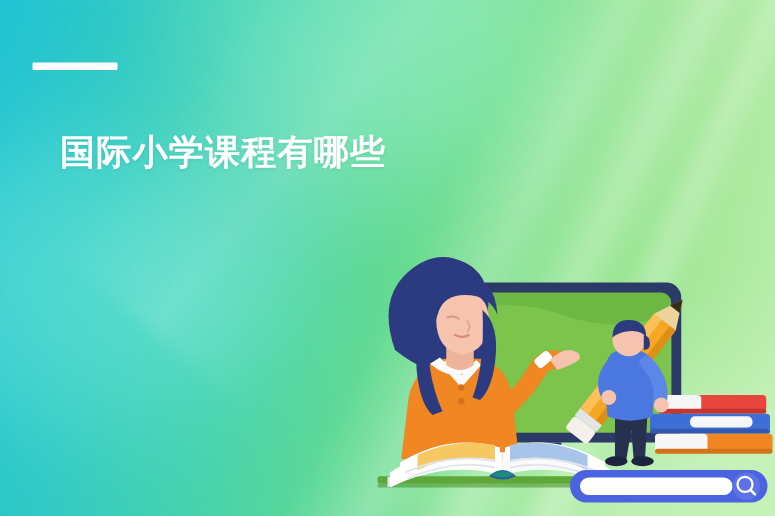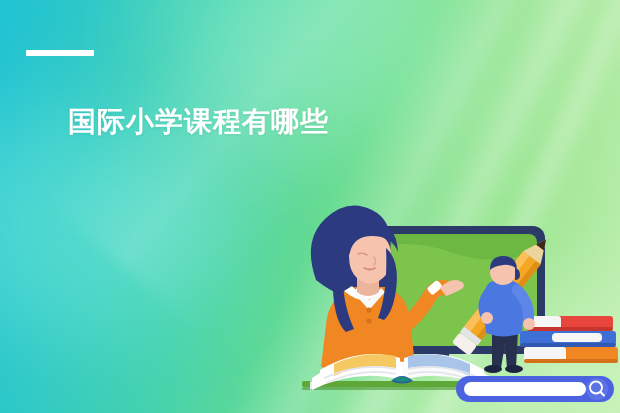--- a/index.html
+++ b/index.html
@@ -61,21 +61,21 @@
     position: absolute;
     left: 26px;
     top: 50px;
     width: 68px;
     height: 6px;
     background: #ffffff;
     border-radius: 1px;
   }
   .headline {
     position: absolute;
-    left: 68px;
+    left: 48px;
     top: 103px;
     margin: 0;
     font-size: 28px;
     line-height: 38px;
     font-weight: 700;
     color: #ffffff;
     letter-spacing: 1px;
     white-space: nowrap;
     text-shadow: 0 1px 3px rgba(0,90,80,.12);
   }

